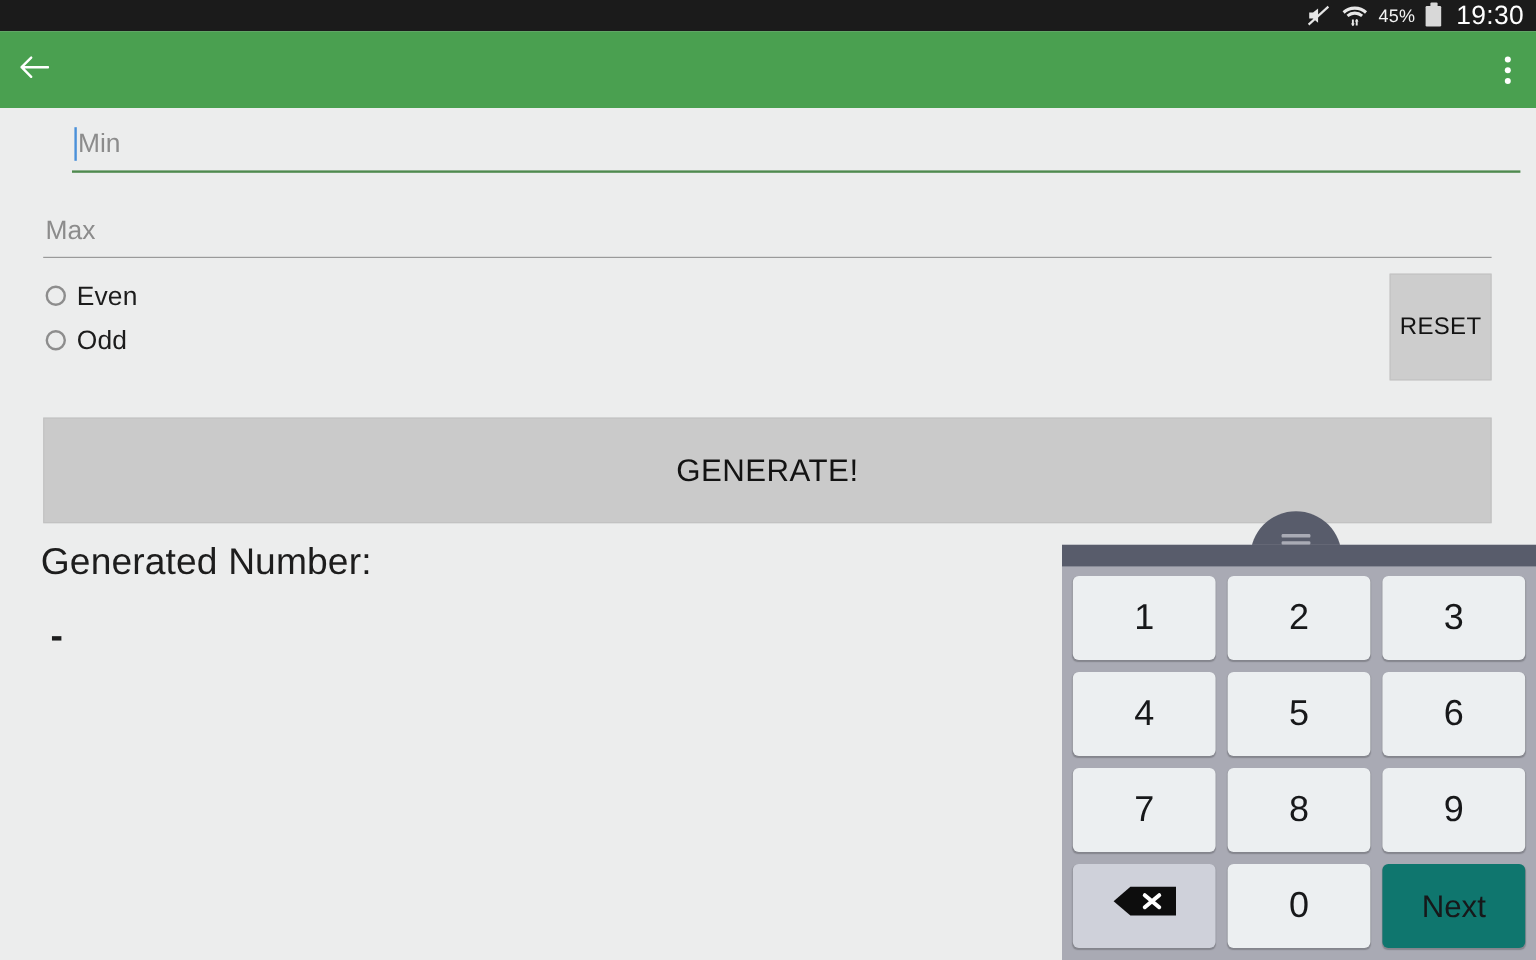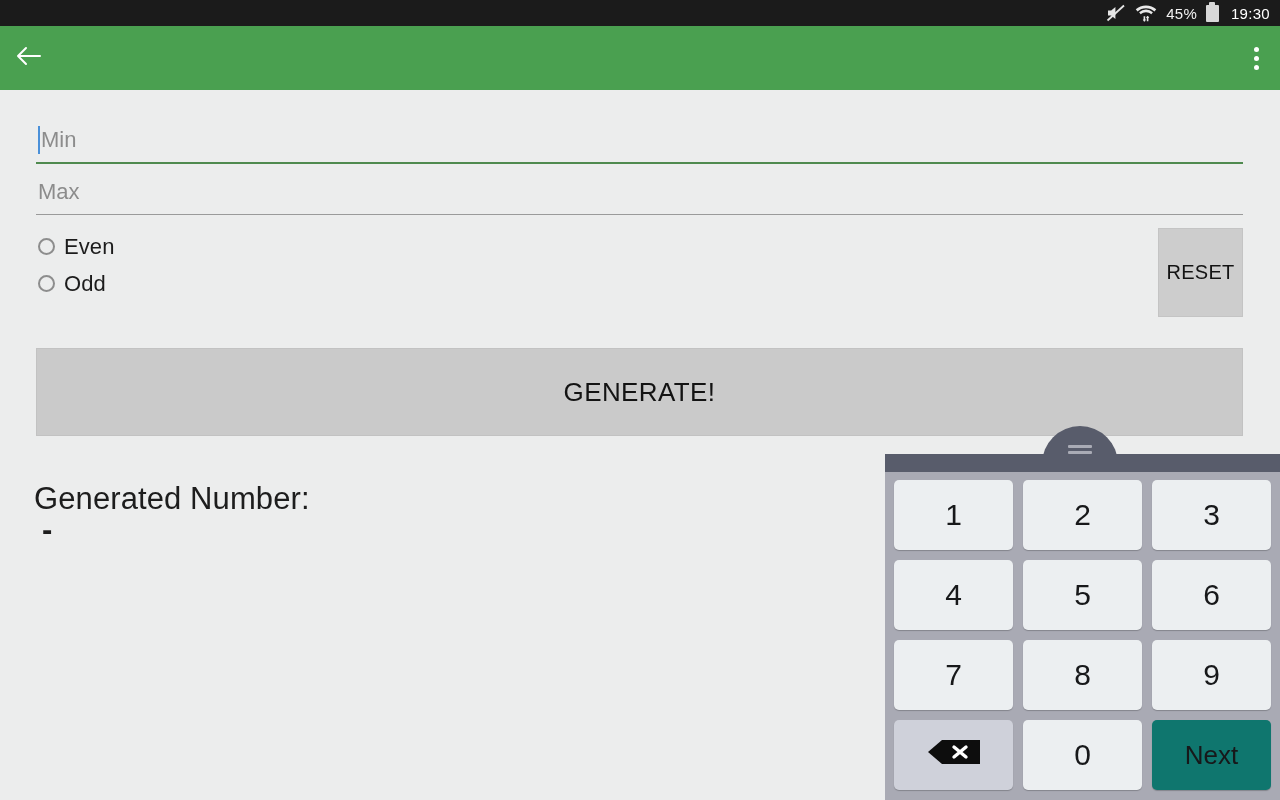--- a/index.html
+++ b/index.html
@@ -33,21 +33,21 @@
     gap: 9px;
   }
   .status-icon { display: flex; align-items: center; justify-content: center; }
   #status-battery-text {
     color: #f2f2f2;
     font-size: 15px;
     letter-spacing: .2px;
   }
   #status-clock {
     color: #ffffff;
-    font-size: 15px;
+    font-size: 22px;
     letter-spacing: .3px;
     margin-left: 3px;
   }
   .battery-shape {
     position: relative;
     width: 13px; height: 17px;
     background: #d8d8d8;
     border-radius: 1px;
   }
   .battery-shape::before {
@@ -123,21 +123,21 @@
     padding-left: 2px;
     line-height: 34px;
     height: 44px;
     display: flex;
     align-items: center;
   }
   .field-underline {
     height: 2px;
     width: 100%;
   }
-  #field-min { top: 28px; }
+  #field-min { top: 8px; margin-left: 24px; }
   #field-min .field-underline { background: #4f8a4f; }
   #field-max { top: 80px; text-align: right; }
   #field-max .field-underline { background: #9a9a9a; height: 1px; }
 
   #text-cursor {
     display: inline-block;
     width: 2px;
     height: 28px;
     background: #4a90d9;
     margin-right: 1px;
@@ -207,21 +207,20 @@
   }
 
   
   #result-label {
     position: absolute;
     left: 34px;
     top: 360px;
     font-size: 31px;
     color: #1d1d1d;
     letter-spacing: .1px;
-    margin-top: 31px;
   }
   #result-value {
     position: absolute;
     left: 42px;
     top: 422px;
     font-size: 31px;
     color: #1d1d1d;
     font-weight: bold;
   }
 

